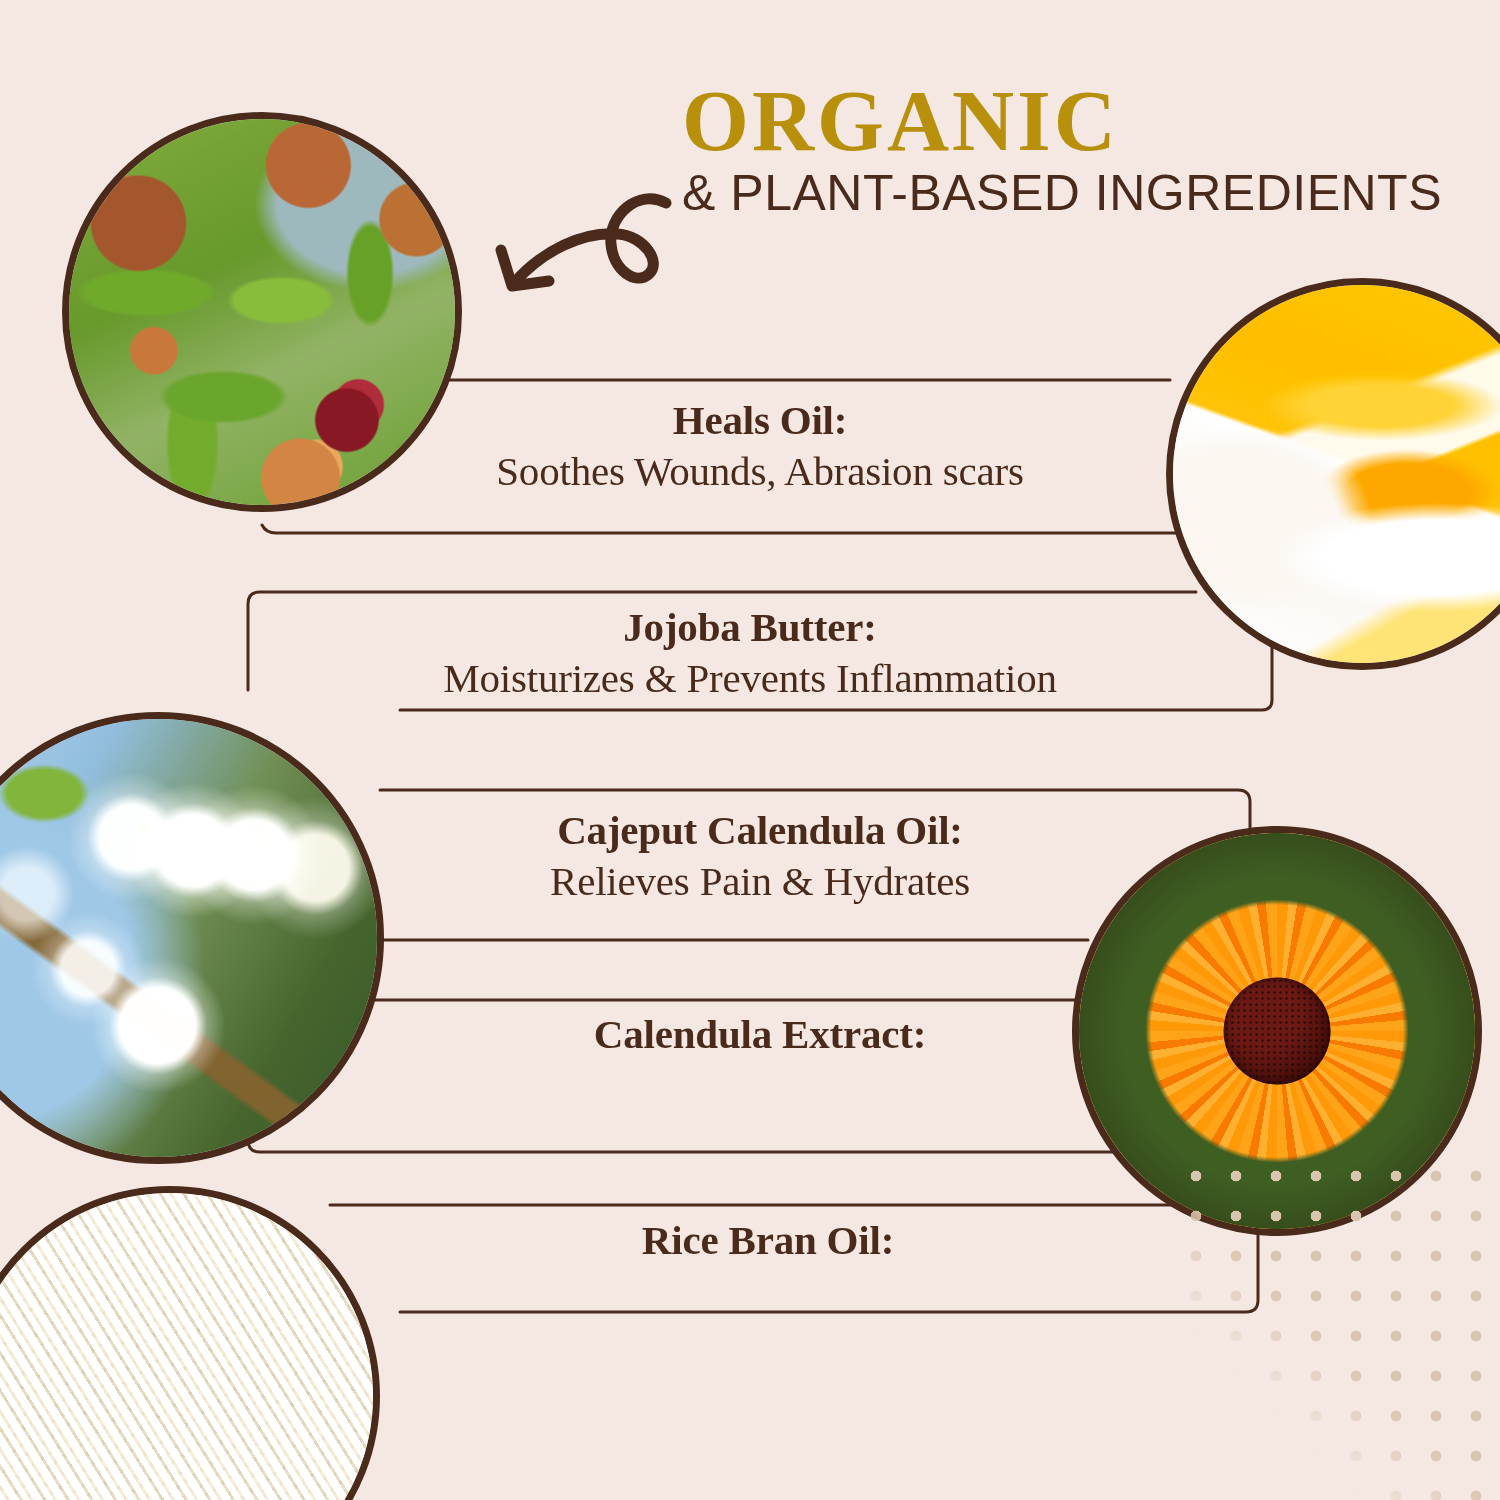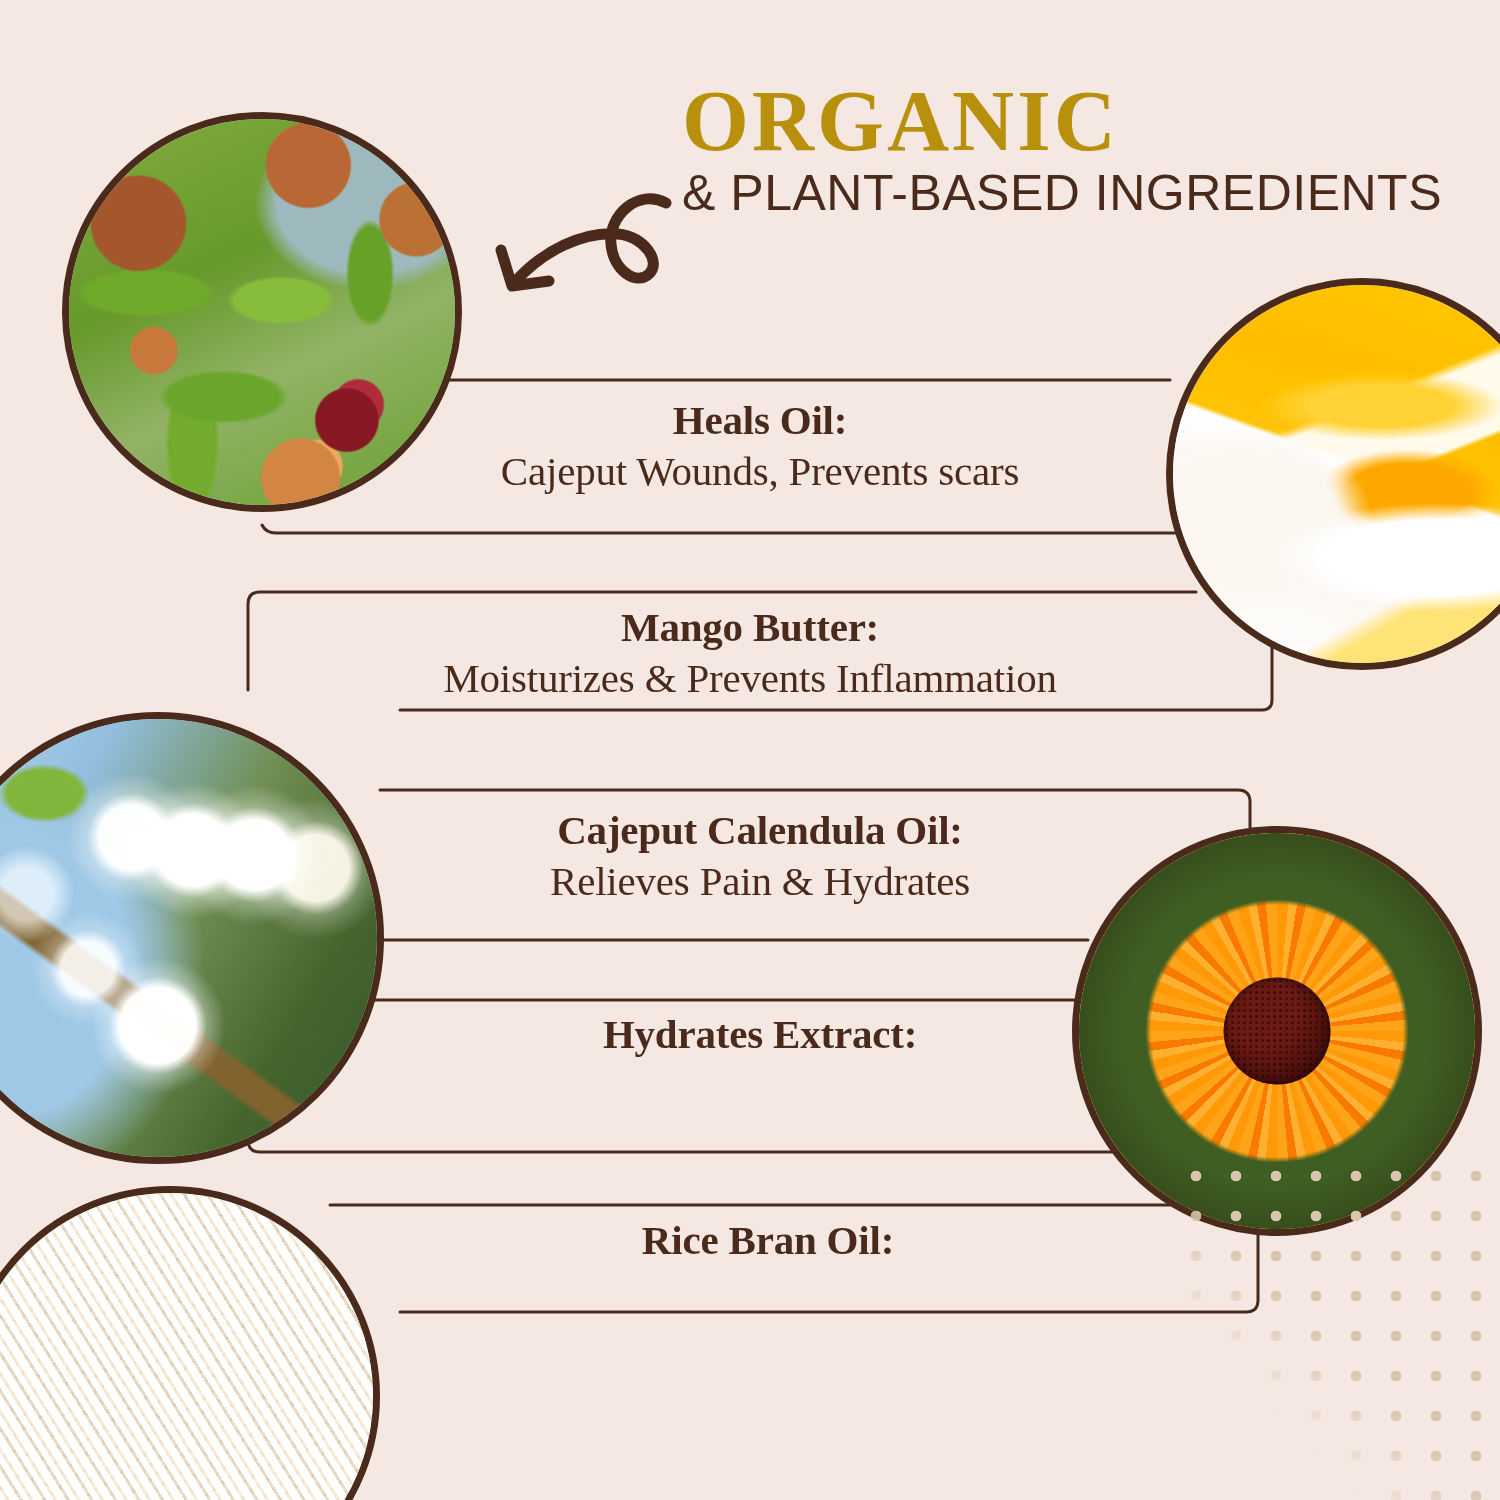--- a/index.html
+++ b/index.html
@@ -221,35 +221,35 @@
     <div class="cal-core"></div>
     <div class="cal-vig"></div>
   </div>
 
   <div class="circ" style="left:-40px;top:1186px;width:420px;height:420px;">
     <div class="art art-rice"></div>
   </div>
 
   <div class="row" style="left:390px;top:398px;width:740px;">
     <div class="t1">Heals Oil:</div>
-    <div class="t2">Cajeput Wounds, Prevents scars</div>
+    <div class="t2">Soothes Wounds, Abrasion scars</div>
   </div>
 
   <div class="row" style="left:330px;top:605px;width:840px;">
-    <div class="t1">Mango Butter:</div>
+    <div class="t1">Jojoba Butter:</div>
     <div class="t2">Moisturizes &amp; Prevents Inflammation</div>
   </div>
 
   <div class="row" style="left:420px;top:808px;width:680px;">
     <div class="t1">Cajeput Calendula Oil:</div>
     <div class="t2">Relieves Pain &amp; Hydrates</div>
   </div>
 
   <div class="row" style="left:420px;top:1012px;width:680px;">
-    <div class="t1">Hydrates Extract:</div>
+    <div class="t1">Calendula Extract:</div>
   </div>
 
   <div class="row" style="left:398px;top:1218px;width:740px;">
     <div class="t1">Rice Bran Oil:</div>
   </div>
 
   <div class="dots"></div>
 
 </div>
 

